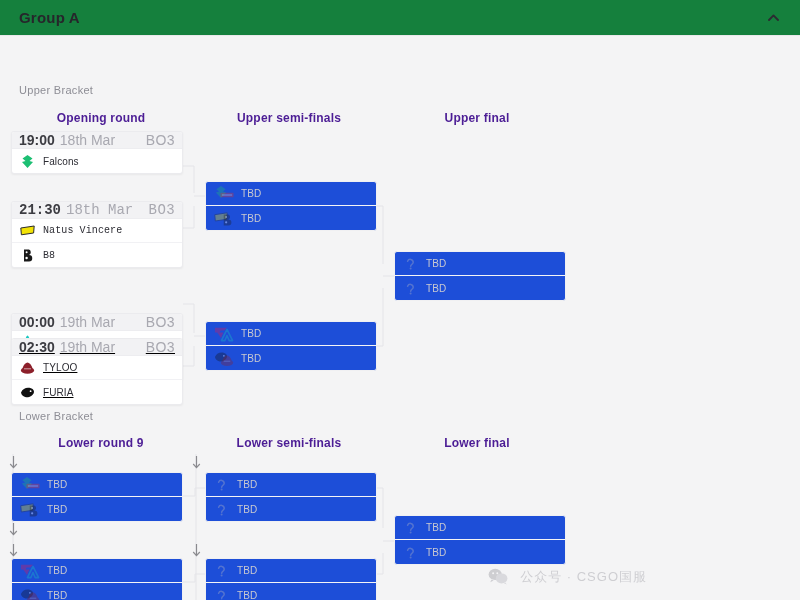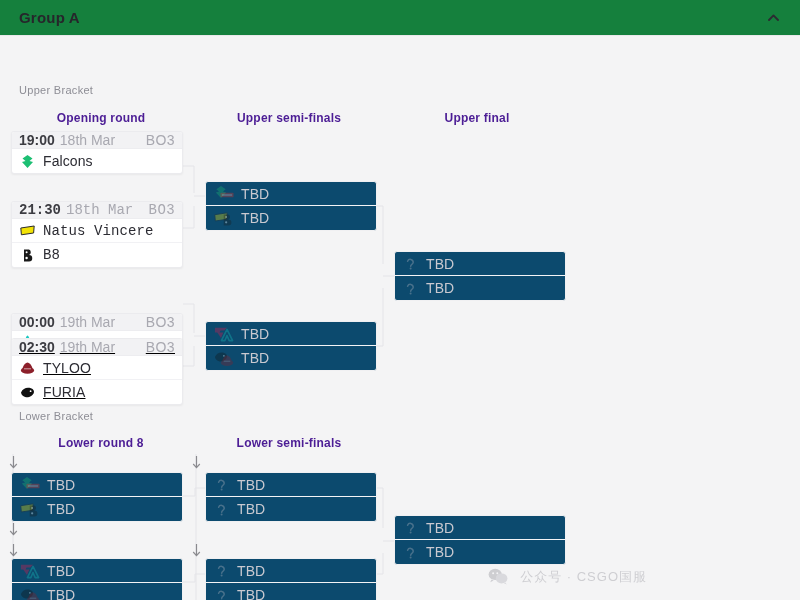--- a/index.html
+++ b/index.html
@@ -48,42 +48,42 @@
 
   
   .match {
     position: absolute; width: 172px;
     background: #ffffff;
     border: 1px solid #ebebee;
     border-radius: 3px;
     box-shadow: 0 1px 2px rgba(0,0,0,0.05);
     overflow: hidden;
   }
-  .match.tbd { background: #0c4a6e; border-color: #f0f0f2; box-shadow: none; }
+  .match.tbd { background: #1d4ed8; border-color: #f0f0f2; box-shadow: none; }
 
   .match-meta {
     height: 17px; background: #f2f2f4;
     display: flex; align-items: center;
     padding: 0 7px; font-size: 14px; color: #a6a6ae;
     border-bottom: 1px solid #ededf0;
   }
   .meta-time { font-weight: bold; color: #3c3c42; margin-right: 5px; }
   .meta-date { color: #a8a8b0; text-align: right; }
   .meta-bo { margin-left: auto; color: #a8a8b0; letter-spacing: .4px; }
 
   .team-row {
     height: 24px; display: flex; align-items: center;
     padding: 0 8px; border-bottom: 1px solid #f1f1f4;
   }
   .team-row:last-child { border-bottom: none; }
   .team-logo {
     width: 15px; height: 15px; margin-right: 8px;
     flex: 0 0 15px; display: block;
   }
-  .team-name { font-size: 14px; color: #2c2c33; letter-spacing: .1px; }
+  .team-name { font-size: 10px; color: #2c2c33; letter-spacing: .1px; }
   .match.tbd .team-name { color: #c9c9d0; }
   .match.tbd .team-row { border-bottom-color: #f4f4f6; }
 
   
   .logo-stack { position: relative; width: 22px; height: 17px; margin-right: 5px; flex: 0 0 22px; }
   .logo-stack svg { position: absolute; width: 14px; height: 14px; opacity: .33; }
   .logo-stack svg.a { left: 0; top: 0; }
   .logo-stack svg.b { left: 6px; top: 3px; }
 
   .q-icon { width: 15px; height: 15px; margin-right: 8px; flex: 0 0 15px; opacity: .35; }
@@ -141,22 +141,23 @@
       <path d="M196 418 L196 600"></path>
     </g>
   </svg>
 
   <div class="bracket-label" style="left:19px; top:48px;">Upper Bracket</div>
   <div class="round-label" style="left:11px; top:75px; width:180px;">Opening round</div>
   <div class="round-label" style="left:387px; top:75px; width:180px;">Upper final</div>
   <div class="round-label" style="left:199px; top:75px; width:180px;">Upper semi-finals</div>
 
   <div class="bracket-label" style="left:19px; top:374px;">Lower Bracket</div>
-  <div class="round-label" style="left:11px; top:400px; width:180px;">Lower round 8</div>
+  <div class="round-label" style="left:11px; top:400px; width:180px;">Lower round 9</div>
   <div class="round-label" style="left:199px; top:400px; width:180px;">Lower semi-finals</div>
+  <div class="round-label" style="left:387px; top:400px; width:180px;">Lower final</div>
 
   <svg class="drop-arrow" style="left:9px; top:420px;" viewBox="0 0 9 13">
       <path d="M4.5 0 V11 M1.2 8 L4.5 11.6 L7.8 8" fill="none" stroke="#3a3a40" stroke-width="1.2"></path>
     </svg>
   <svg class="drop-arrow" style="left:9px; top:487px;" viewBox="0 0 9 13">
       <path d="M4.5 0 V11 M1.2 8 L4.5 11.6 L7.8 8" fill="none" stroke="#3a3a40" stroke-width="1.2"></path>
     </svg>
   <svg class="drop-arrow" style="left:9px; top:508px;" viewBox="0 0 9 13">
       <path d="M4.5 0 V11 M1.2 8 L4.5 11.6 L7.8 8" fill="none" stroke="#3a3a40" stroke-width="1.2"></path>
     </svg>

